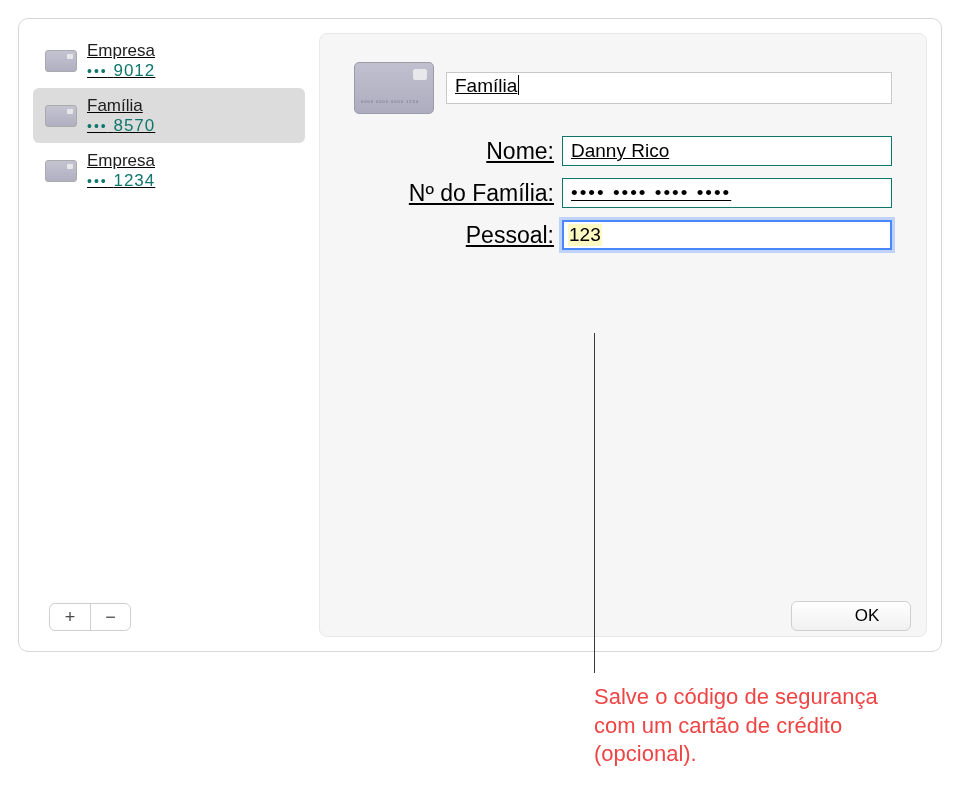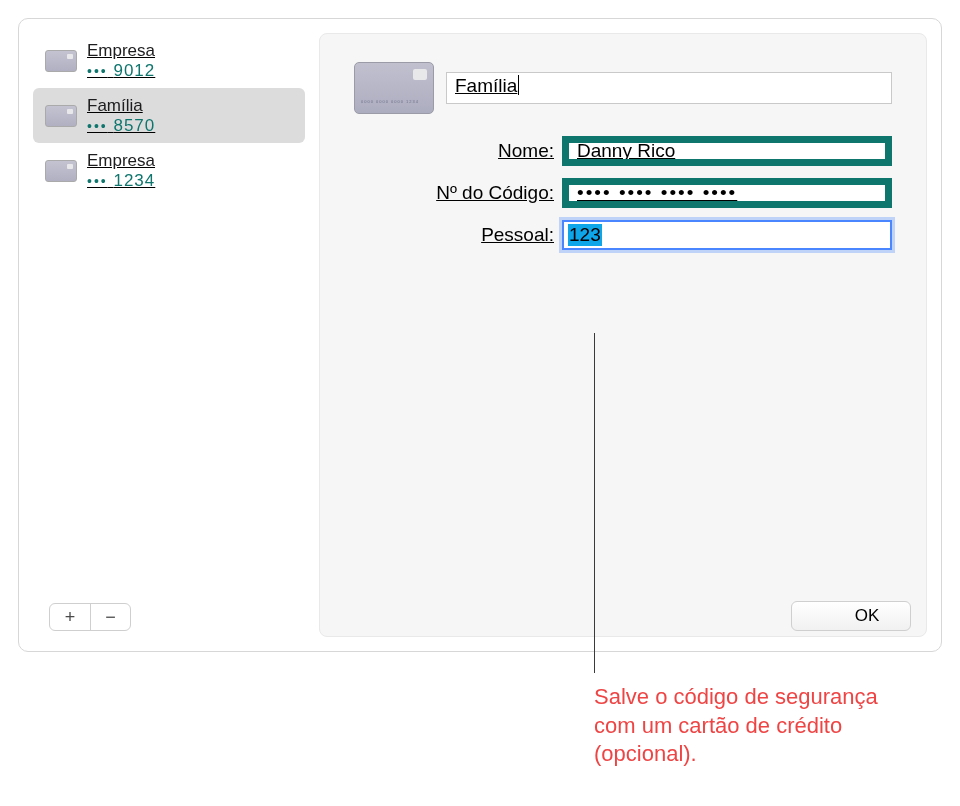--- a/index.html
+++ b/index.html
@@ -124,41 +124,41 @@
 
   .form-grid{
     display:grid;
     grid-template-columns: 200px 1fr;
     row-gap: 12px;
     column-gap: 8px;
     align-items:center;
   }
   .form-grid label{
     text-align:right;
-    font-size:19px;
+    font-size:23px;
     color:#000;
   }
   .form-field{
     height:30px;
     background:#fff;
-    border:7px solid #0f766e;
+    border:1px solid #0f766e;
     font-size:19px;
     padding:2px 8px;
     outline:none;
   }
   .form-field.focused{
     border:2px solid #4a86ff;
     box-shadow:0 0 0 3px rgba(88,145,255,0.35);
     padding:1px 7px;
   }
   .sec-wrap{position:relative;}
   .sec-sel{
     position:absolute;
     left:6px; top:4px;
-    background:#0ea5e9;
+    background:#fef9c3;
     color:#000;
     padding:0 1px;
     font-size:19px;
     line-height:22px;
     pointer-events:none;
   }
 
   
   .footer-left{
     position:absolute;
@@ -267,21 +267,21 @@
         </div>
         <div class="desc-input">
           <span>Família</span><span class="caret"></span>
         </div>
       </div>
 
       <div class="form-grid">
         <label>Nome:</label>
         <input class="form-field" value="Danny Rico" style="">
 
-        <label>Nº do Código:</label>
+        <label>Nº do Família:</label>
         <input class="form-field" style="letter-spacing: 2px;" value="•••• •••• •••• ••••">
 
         <label>Pessoal:</label>
 
         <div class="sec-wrap">
           <input class="form-field focused" style="width: 100%;">
           <span class="sec-sel">123</span>
         </div>
       </div>
     </div>

